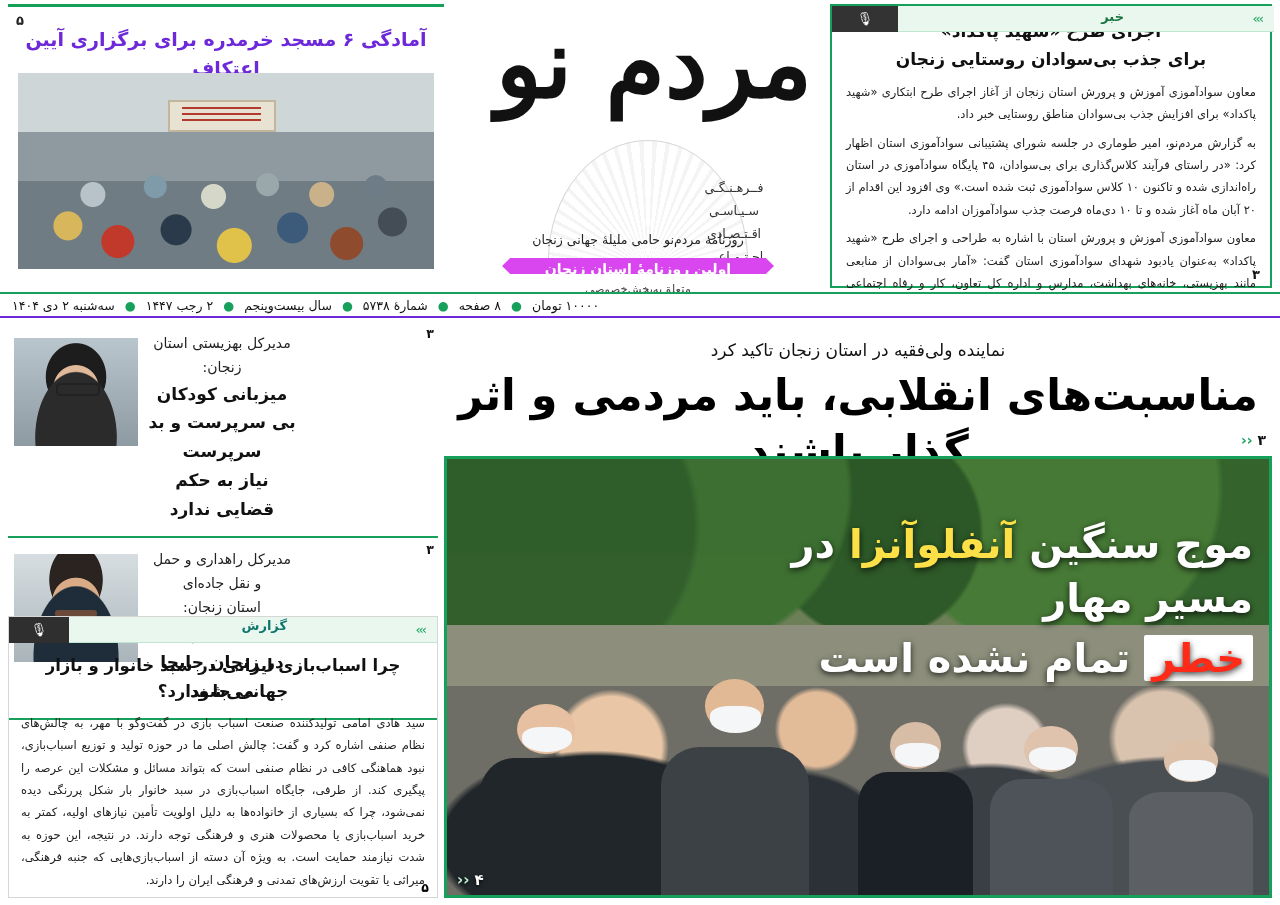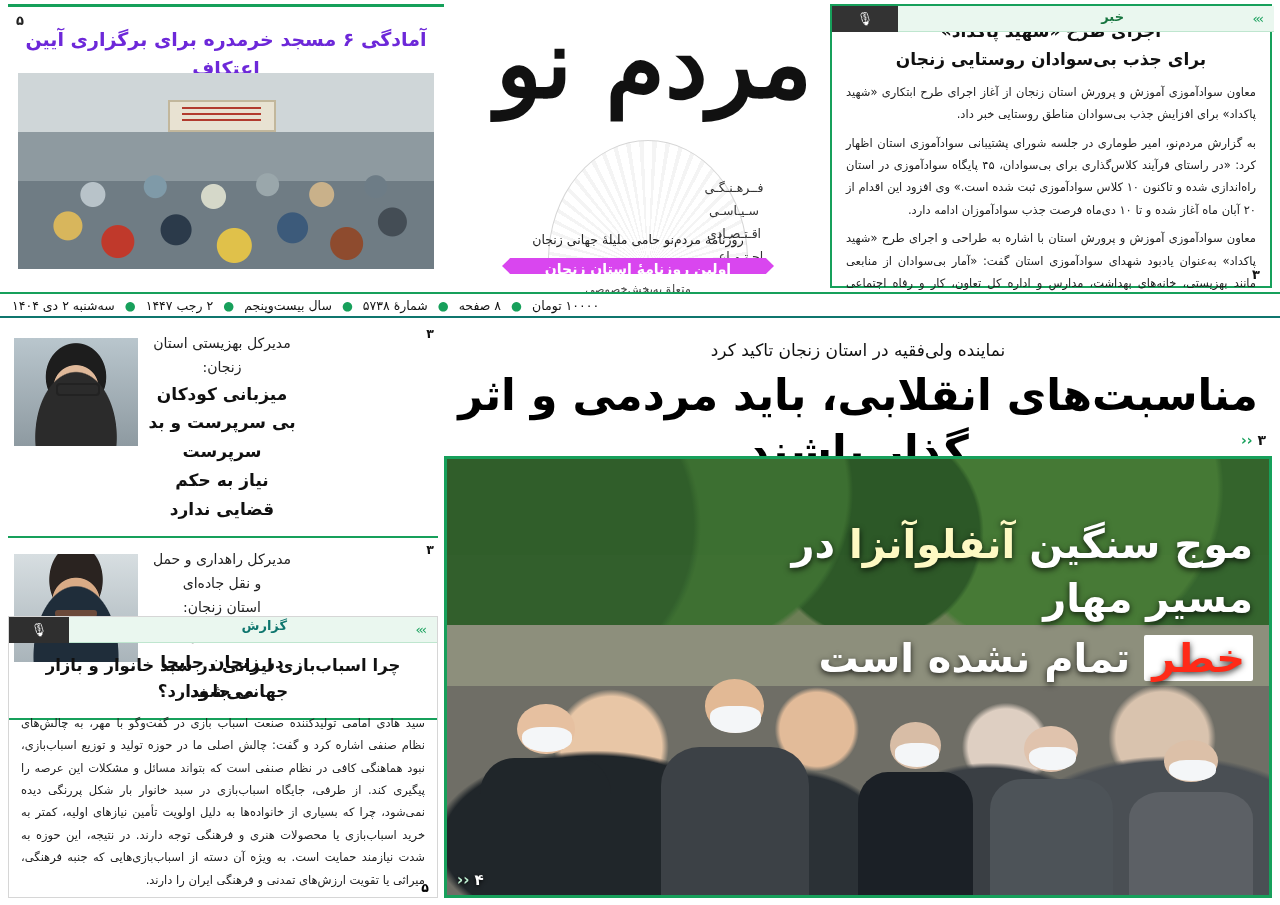--- a/index.html
+++ b/index.html
@@ -145,21 +145,21 @@
     margin: 0 14px 6px;
   }
   .rb-page {
     position: absolute; bottom: 4px; right: 10px;
     font-size: 13px; font-weight: bold; color: #111;
   }
 
   
   .date-strip {
     position: absolute; top: 292px; left: 0; width: 1280px; height: 26px;
-    border-top: 2px solid #17a05b; border-bottom: 2px solid #0f766e;
+    border-top: 2px solid #17a05b; border-bottom: 2px solid #6d28d9;
     background: #fff;
   }
   .ds-inner {
     direction: rtl; font-size: 12.5px; color: #111;
     padding: 4px 12px 0 12px; white-space: nowrap;
     display: flex; gap: 10px; flex-direction: row-reverse;
     justify-content: flex-start;
   }
   .ds-inner span { display: inline-block; }
   .ds-sep { color: #17a05b; }
@@ -298,21 +298,21 @@
 
   .hero-overlay {
     position: absolute; top: 58px; right: 16px; width: 580px;
     direction: rtl; text-align: right;
   }
   .ov-line1 {
     font-size: 40px; font-weight: bold; color: #fff;
     text-shadow: 0 2px 6px rgba(0,0,0,.8);
     line-height: 1.35;
   }
-  .ov-line1 .hl { color: #fef9c3; }
+  .ov-line1 .hl { color: #fde047; }
   .ov-line2 {
     margin-top: 6px;
     font-size: 40px; font-weight: bold; color: #fff;
     text-shadow: 0 2px 6px rgba(0,0,0,.8);
     line-height: 1.35;
   }
   .ov-line2 .danger {
     color: #ff2a18; background: #ffffff; padding: 0 8px; border-radius: 2px;
   }
   .hero-page {

